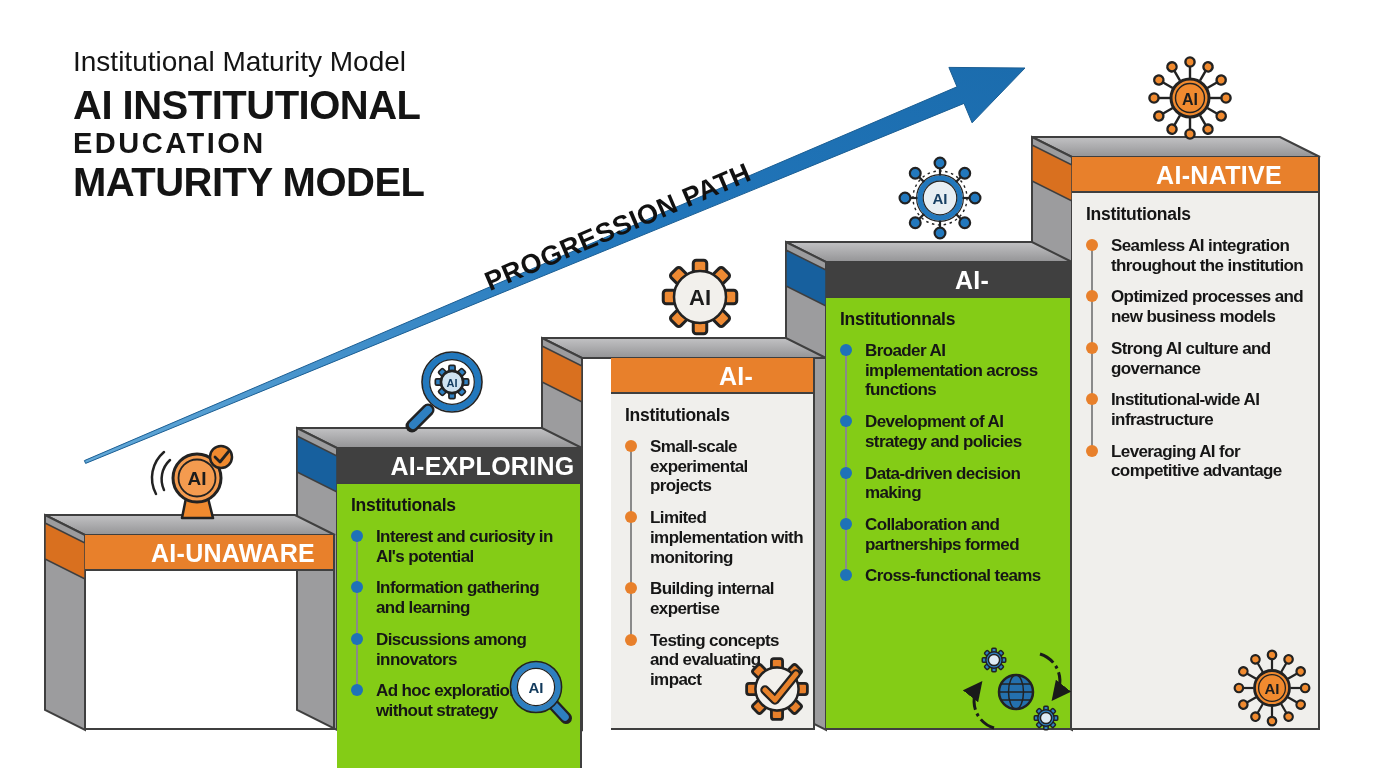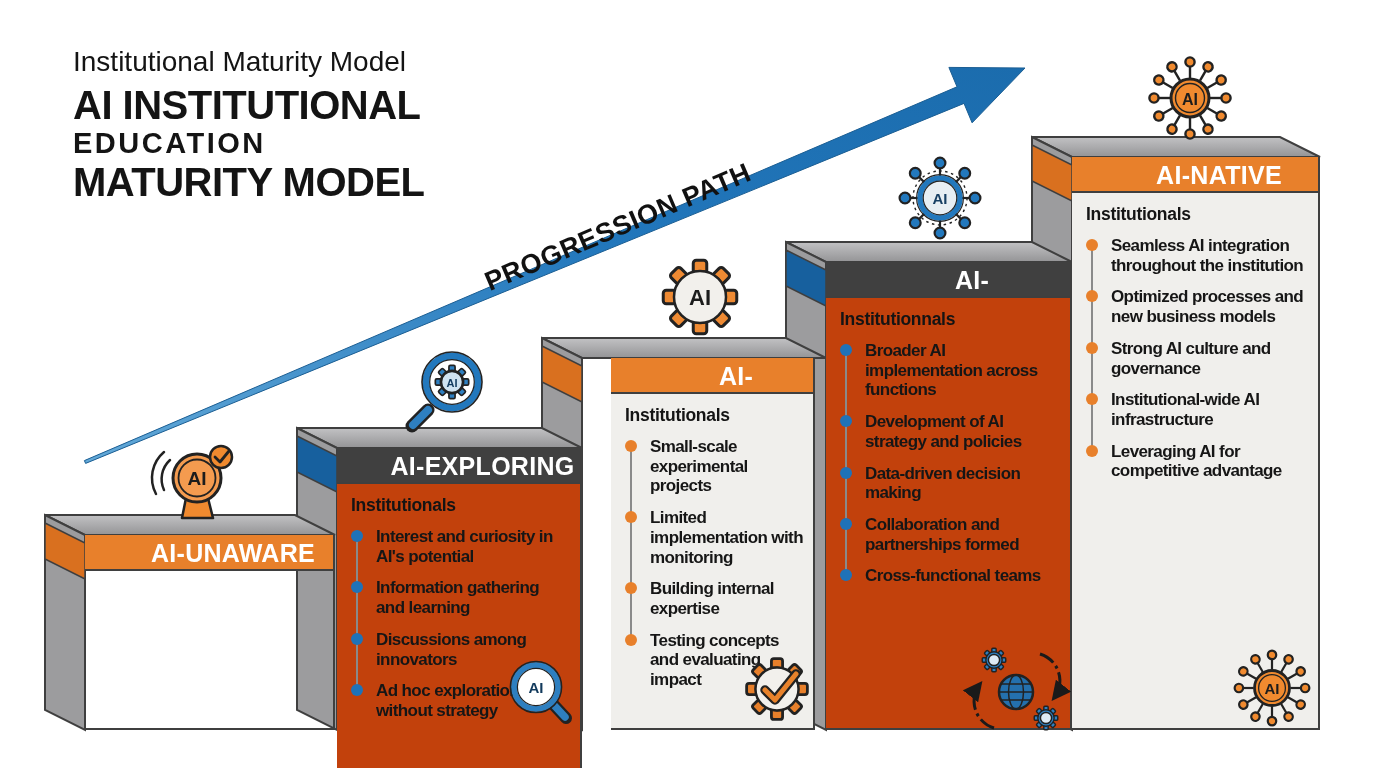--- a/index.html
+++ b/index.html
@@ -29,21 +29,21 @@
   #step4{left:826px;top:262px;width:246px;height:468px;}
   #step5{left:1072px;top:157px;width:248px;height:573px;}
 
   .step-header{height:36px;line-height:36px;text-align:center;color:#fff;
     font-size:25px;font-weight:bold;letter-spacing:0.3px;border-bottom:2px solid #3F3F3F;box-sizing:border-box;padding-left:48px;}
   .accent-orange .step-header{background:#E8802B;}
   .accent-blue   .step-header{background:#404040;}
 
   .step-panel{position:absolute;left:0;right:0;top:36px;bottom:0;padding:11px 10px 6px 12px;box-sizing:border-box;}
   .accent-orange .step-panel{background:#F0EFEC;}
-  .accent-blue   .step-panel{background:#c2410c;}
+  .accent-blue   .step-panel{background:#84cc16;}
 
   .step-subtitle{font-size:17.5px;font-weight:bold;color:#141414;letter-spacing:-0.3px;margin:0 0 11px 2px;}
   .step-subtitle:empty{display:none;}
 
   ul.bullets{list-style:none;margin:2px 0 0 0;padding:0 0 0 27px;}
   ul.bullets li{position:relative;font-size:17px;letter-spacing:-0.6px;line-height:1.16;
     color:#161616;margin-bottom:12px;font-weight:700;}
   ul.bullets li::before{content:'';position:absolute;left:-25px;top:3px;width:12px;height:12px;
     border-radius:50%;z-index:1;}
   .accent-orange ul.bullets li::before{background:#E8802B;}

